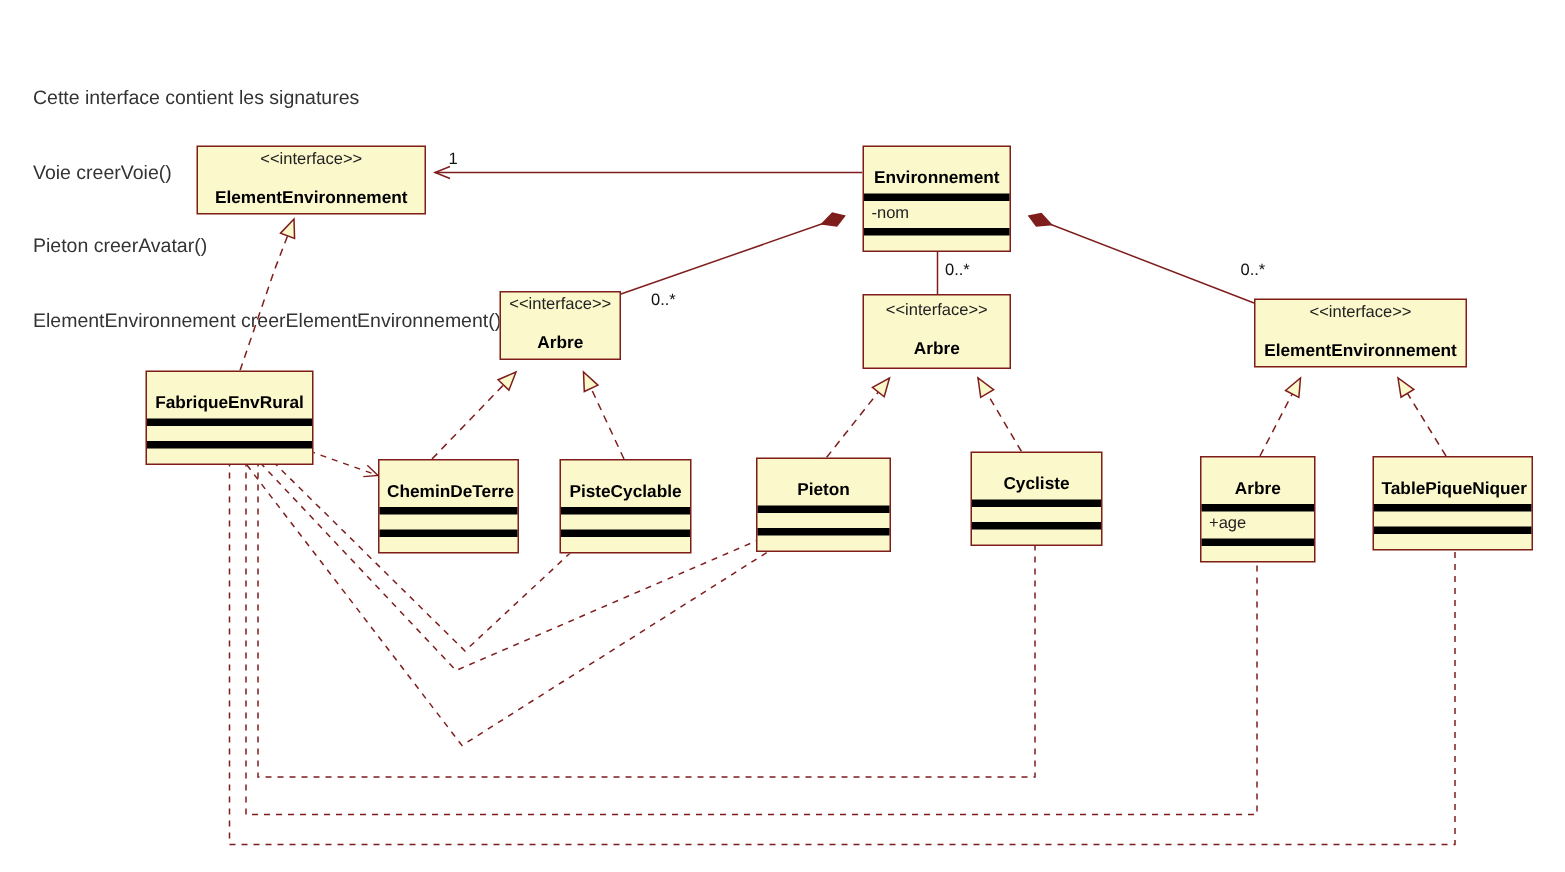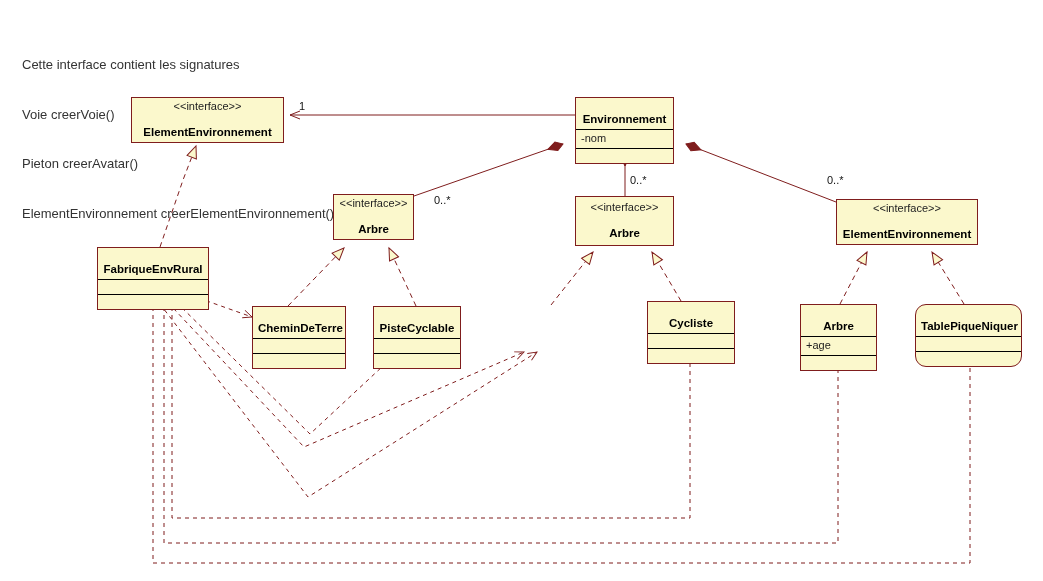--- a/index.html
+++ b/index.html
@@ -48,21 +48,21 @@
   }
   .uml .cname{
     display:block;
     font-size:11.5px;
     font-weight:bold;
     color:#000000;
     line-height:14px;
     margin-top:12px;
   }
   .uml .sep{
-    border-top:1px solid #000000;
+    border-top:5px solid #000000;
   }
   .uml .attrs{
     box-sizing:border-box;
     font-size:11px;
     color:#222222;
     padding:1px 5px 2px 5px;
     min-height:16px;
     line-height:15px;
   }
   .uml .ops{
@@ -219,40 +219,47 @@
   </div>
 
   <div class="uml" style="left:373px;top:306px;width:88px;">
     <div class="hdr">
       <span class="cname">PisteCyclable</span>
     </div>
     <div class="ops sep"></div>
     <div class="ops sep"></div>
   </div>
 
+  <div class="uml" style="left:504px;top:305px;width:90px;">
+    <div class="hdr">
+      <span class="cname">Pieton</span>
+    </div>
+    <div class="ops sep"></div>
+    <div class="ops sep"></div>
+  </div>
 
   <div class="uml" style="left:647px;top:301px;width:88px;">
     <div class="hdr">
       <span class="cname">Cycliste</span>
     </div>
     <div class="ops sep"></div>
     <div class="ops sep"></div>
   </div>
 
   <div class="uml" style="left:800px;top:304px;width:77px;">
     <div class="hdr">
       <span class="cname">Arbre</span>
     </div>
     <div class="attrs sep">
       <div>+age</div>
     </div>
     <div class="ops sep"></div>
   </div>
 
-  <div class="uml" style="left:915px;top:304px;width:107px;border-radius:11px;">
+  <div class="uml" style="left:915px;top:304px;width:107px;">
     <div class="hdr">
       <span class="cname">TablePiqueNiquer</span>
     </div>
     <div class="ops sep"></div>
     <div class="ops sep"></div>
   </div>
 
   <div class="mult" style="left:299px;top:100px;">1</div>
   <div class="mult" style="left:434px;top:194px;">0..*</div>
   <div class="mult" style="left:630px;top:174px;">0..*</div>

